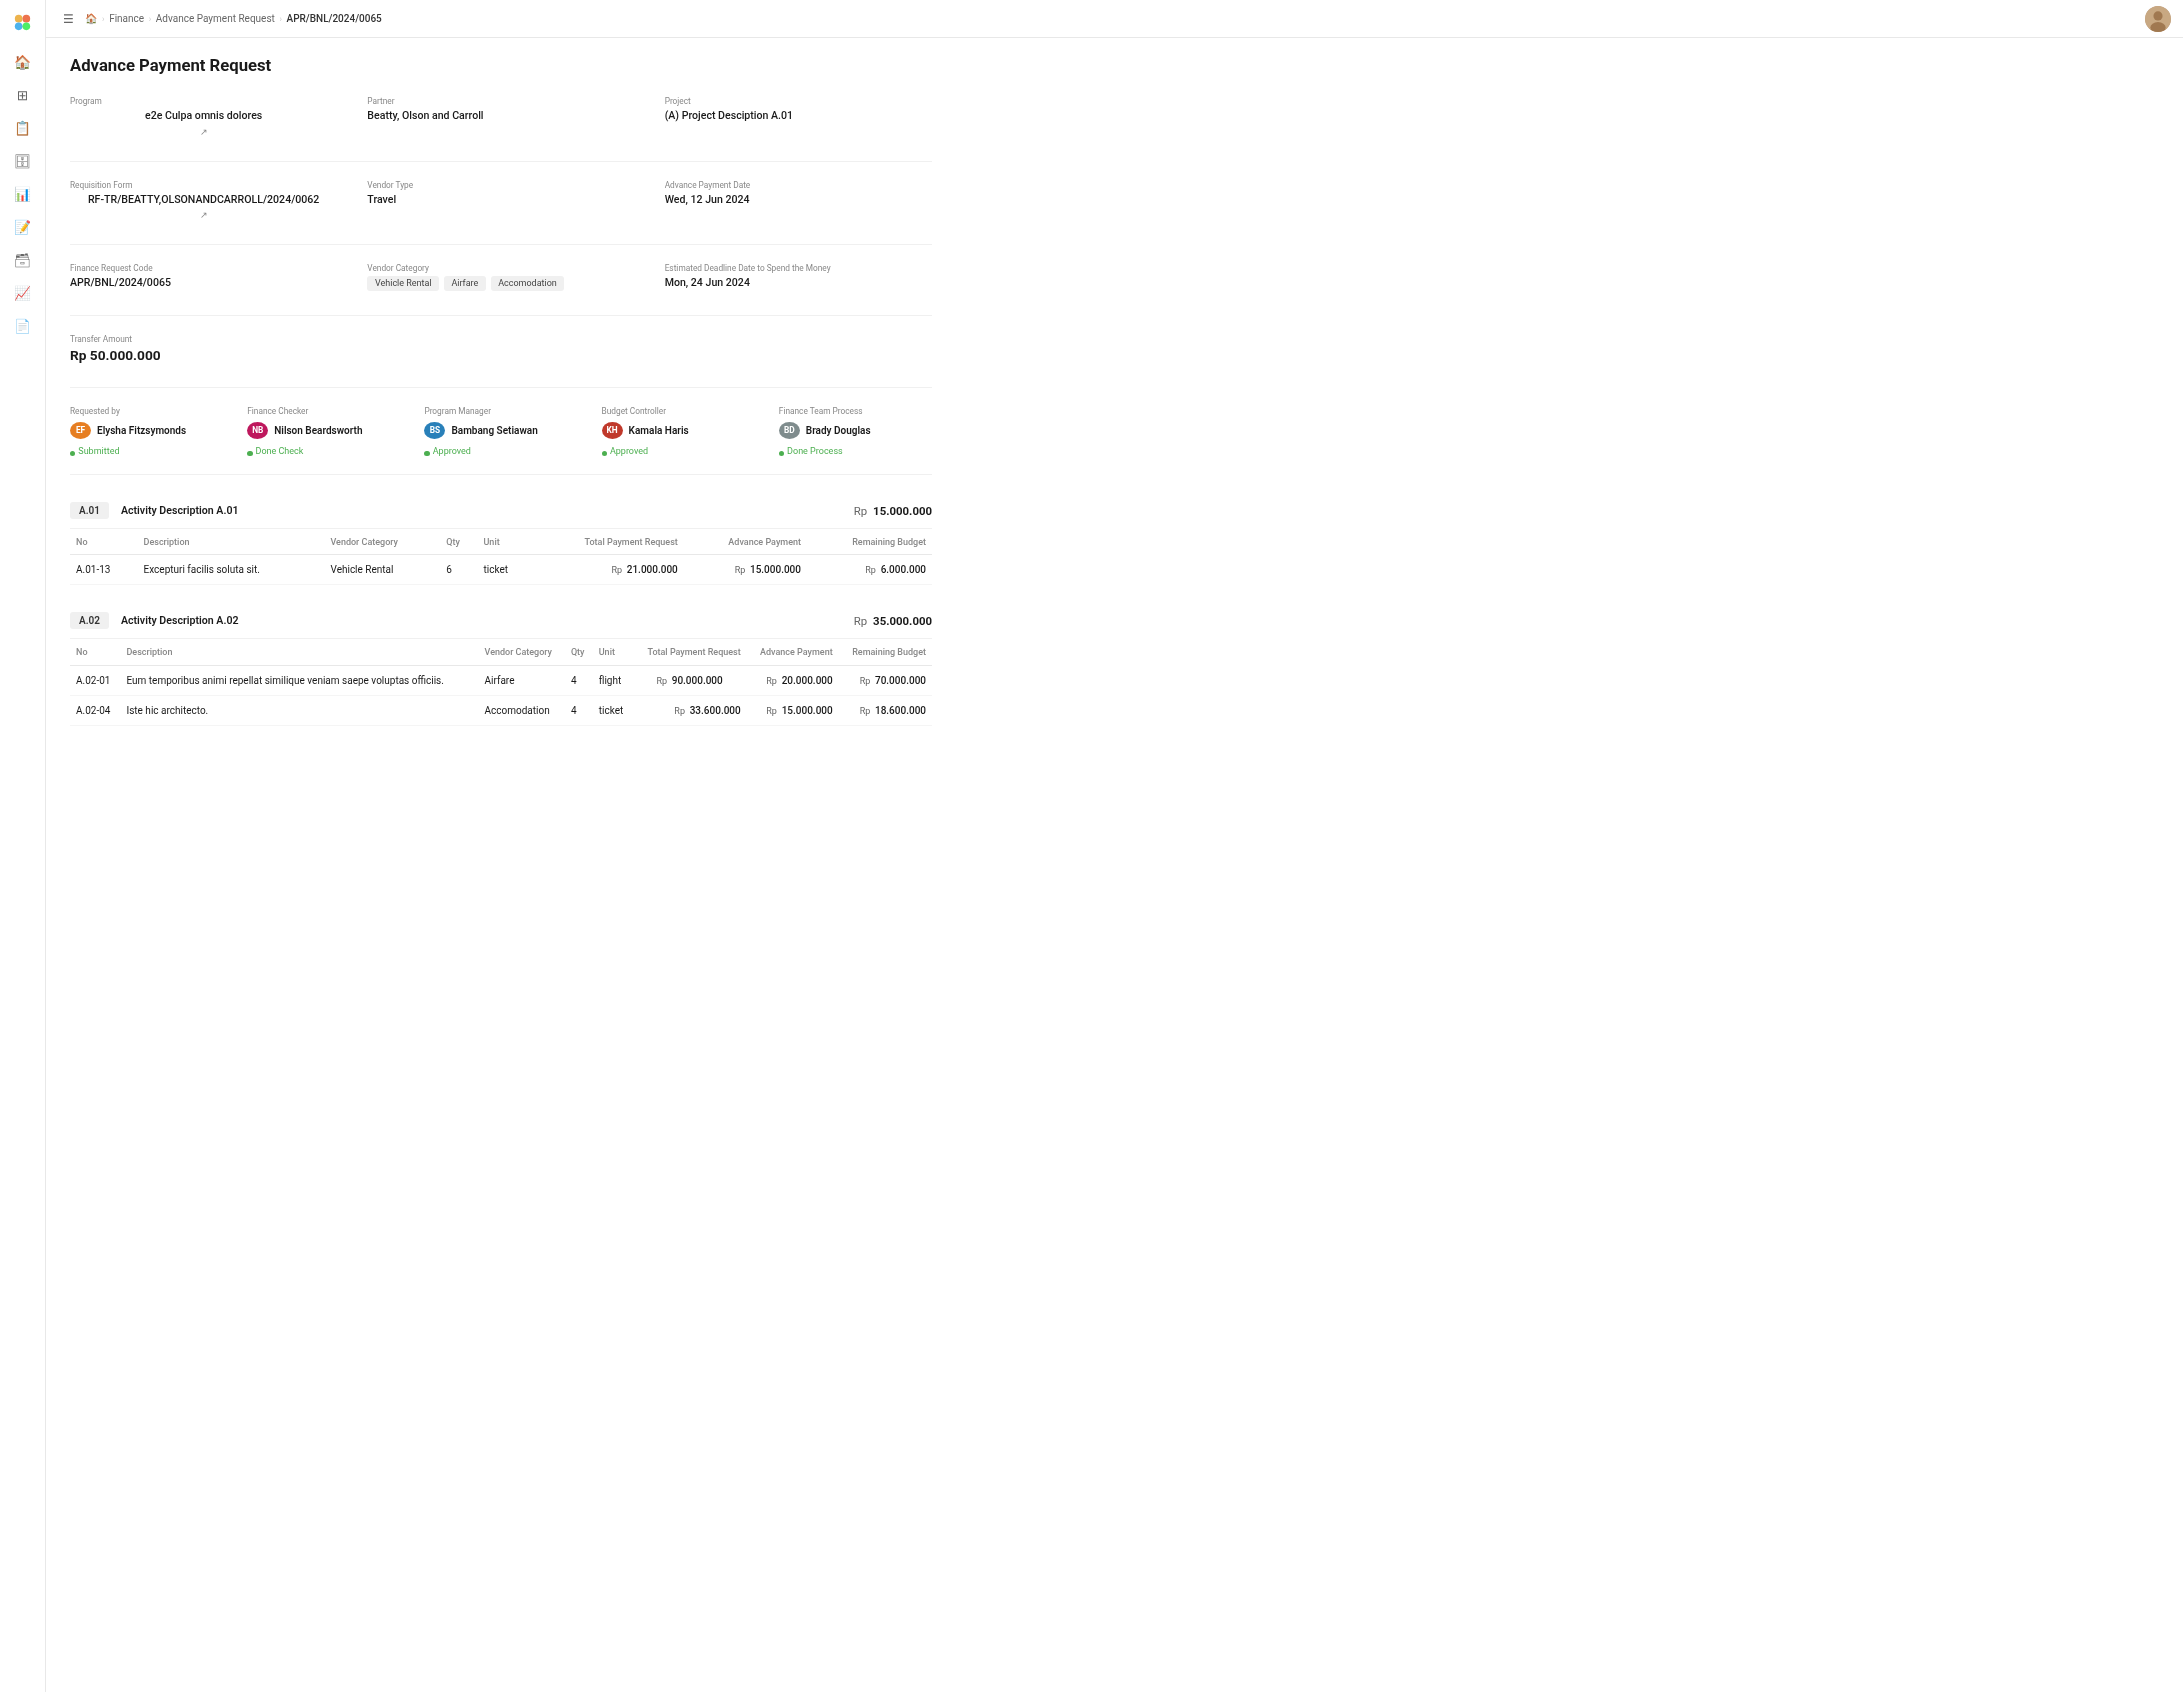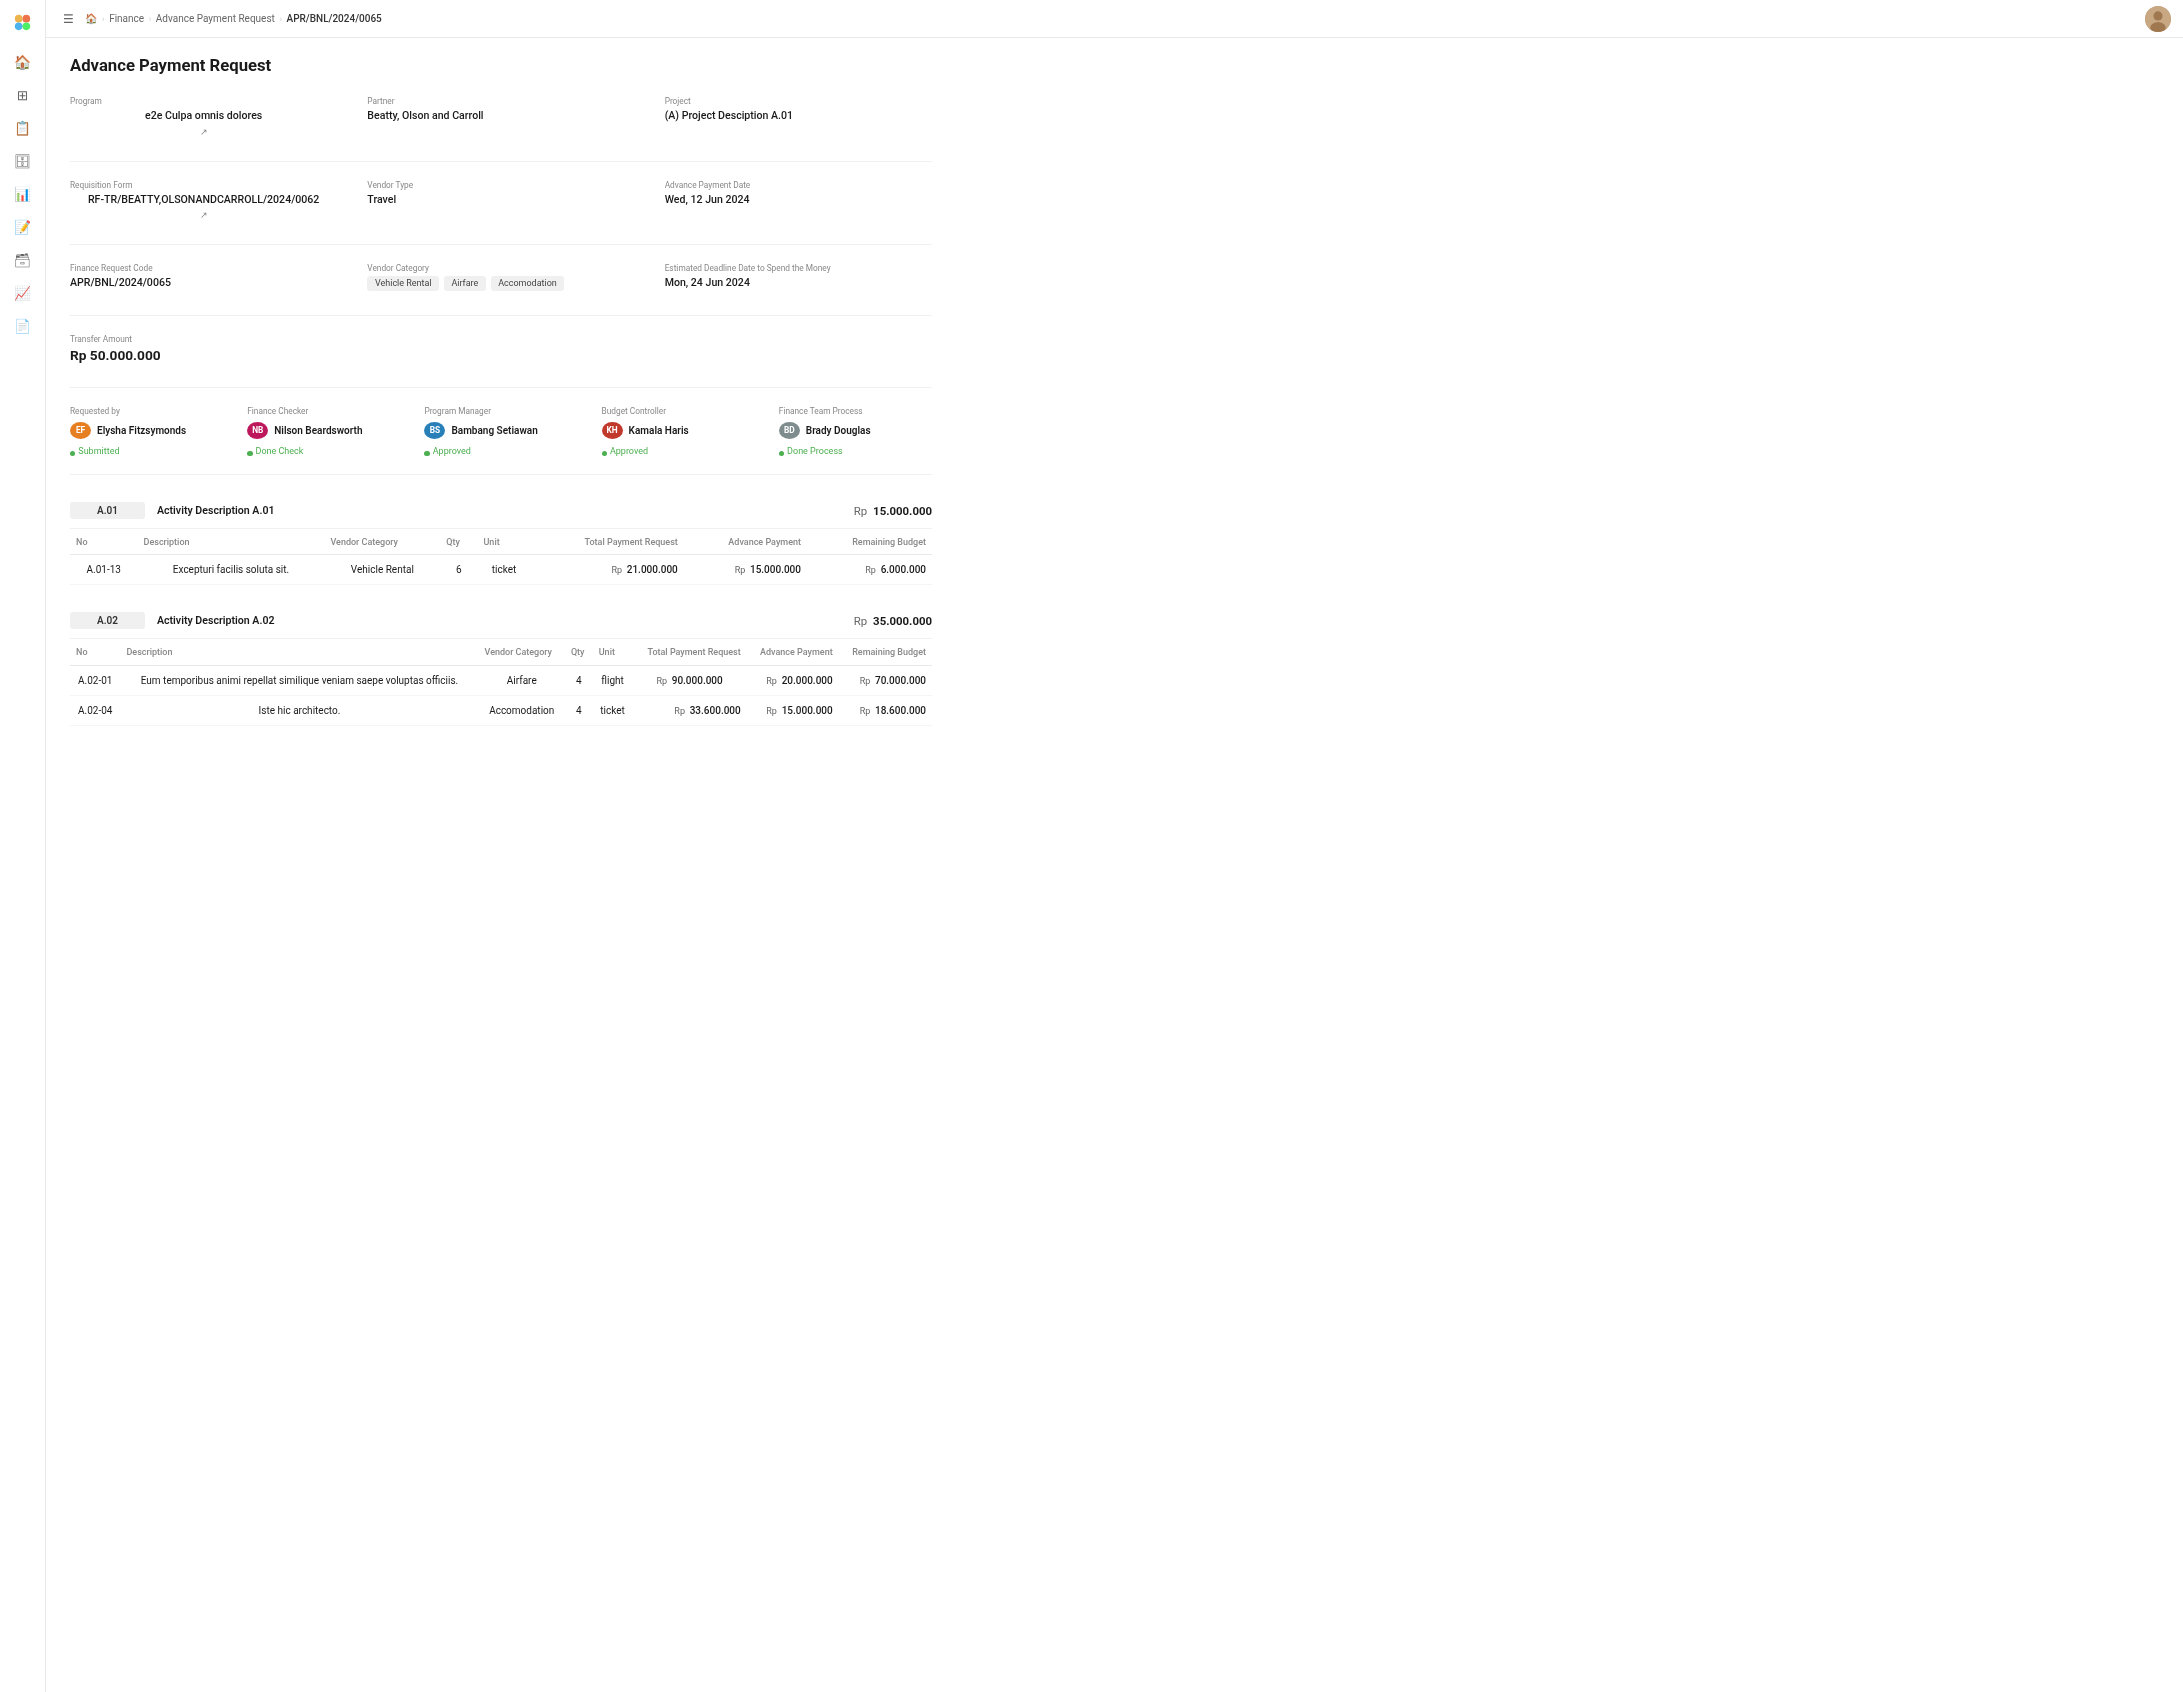--- a/index.html
+++ b/index.html
@@ -227,21 +227,21 @@
     .activity-header {
       display: flex;
       align-items: center;
       gap: 12px;
       padding: 9px 0;
       border-bottom: 0.8px solid #f0f0f0;
       margin-bottom: 0;
     }
     .activity-code {
       background: #f0f0f0;
-      padding: 3px 27px;
+      padding: 3px 9px;
       border-radius: 3px;
       font-size: 10px;
       font-weight: 600;
       color: #333;
     }
     .activity-name {
       font-size: 10.6px;
       font-weight: 600;
       color: #1a1a1a;
       flex: 1;
@@ -269,21 +269,20 @@
       font-weight: 500;
       color: #888;
       padding: 7.6px 6px;
       text-align: left;
     }
     .data-table td {
       font-size: 10px;
       color: #1a1a1a;
       padding: 9px 6px;
       border-bottom: 0.8px solid #f5f5f5;
-      text-align: center;
     }
     .td-currency {
       color: #666;
       font-size: 9px;
     }
     .td-amount {
       font-weight: 500;
     }
     .activity-section { margin-bottom: 18px; }
 

